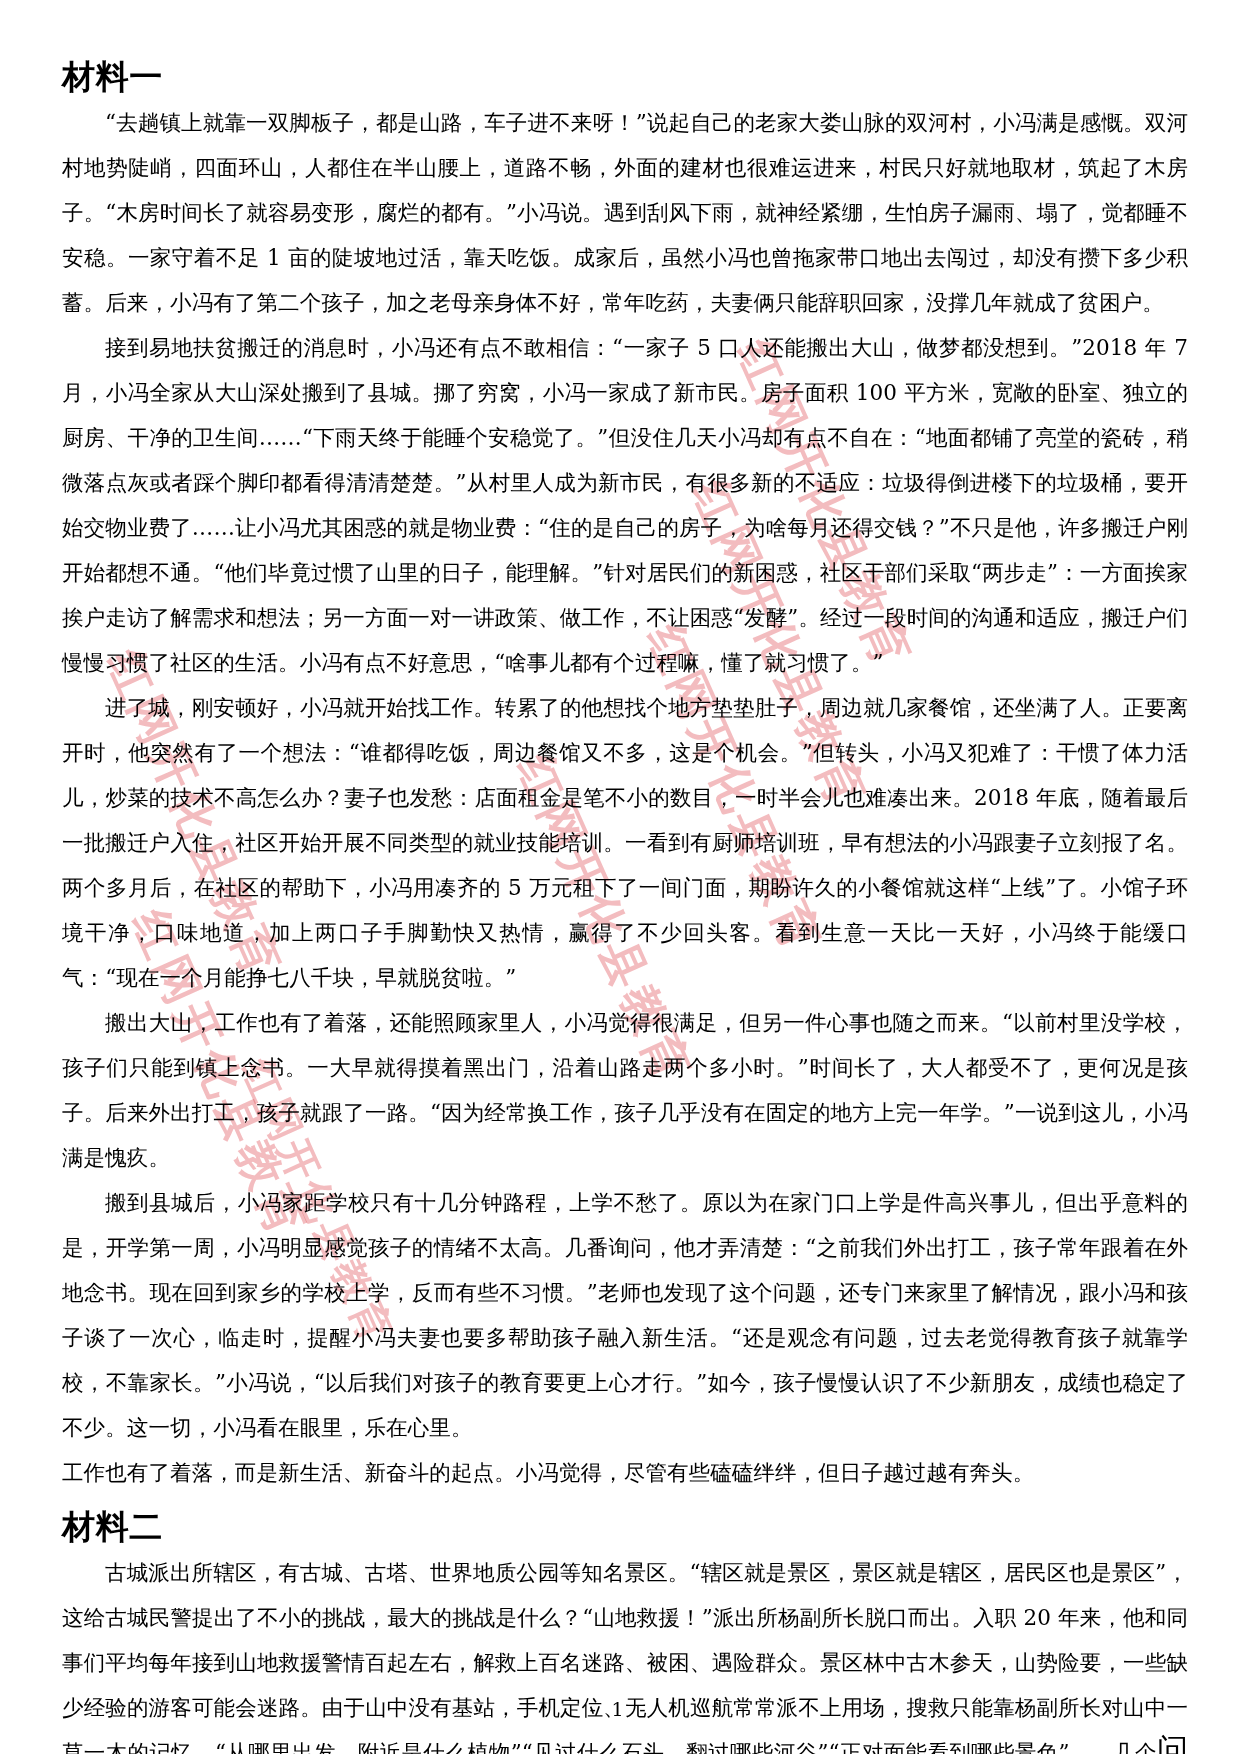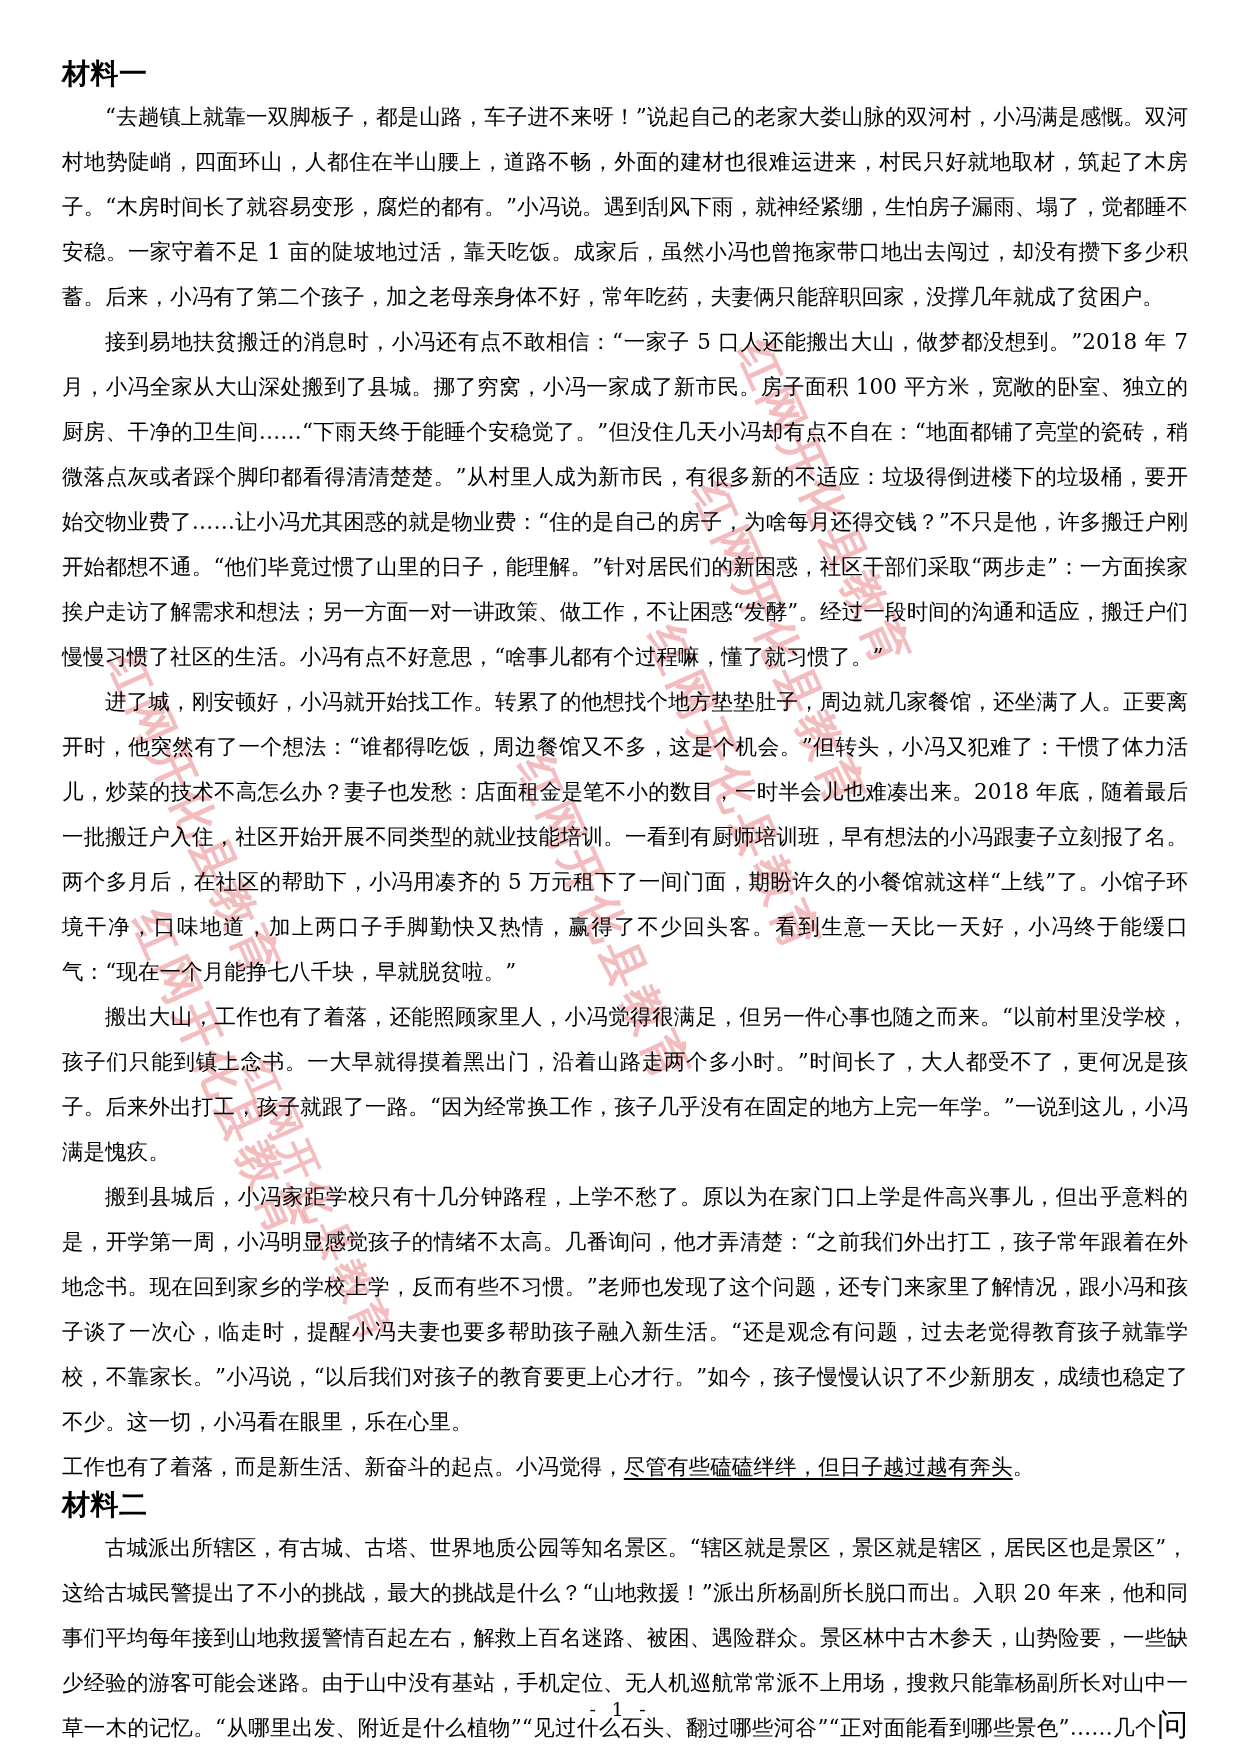--- a/index.html
+++ b/index.html
@@ -53,44 +53,43 @@
   
   .content {
     position: relative;
     z-index: 10;
     width: 1126px;
   }
 
   h2.section-heading {
     font-family: "DejaVu Sans", "Liberation Sans", sans-serif;
     font-weight: 700;
-    font-size: 28px;
+    font-size: 33px;
     line-height: 1.15;
     margin: 0 0 4px 0;
     letter-spacing: 0.02em;
   }
   h2.section-heading.second {
-    margin-top: 0;
+    margin-top: 13px;
   }
 
   p.para {
     font-size: 21.5px;
     line-height: 45px;
     margin: 0;
     text-align: justify;
     text-justify: inter-ideograph;
     text-indent: 2em;
     letter-spacing: 0.005em;
   }
   p.para.noindent {
     text-indent: 0;
   }
 
   .u {
-    text-decoration: underline;
     text-underline-offset: 4px;
   }
 
   .big-word {
     font-family: "DejaVu Sans", "Liberation Sans", sans-serif;
     font-size: 31px;
     font-weight: 400;
     line-height: 0;
   }
 

